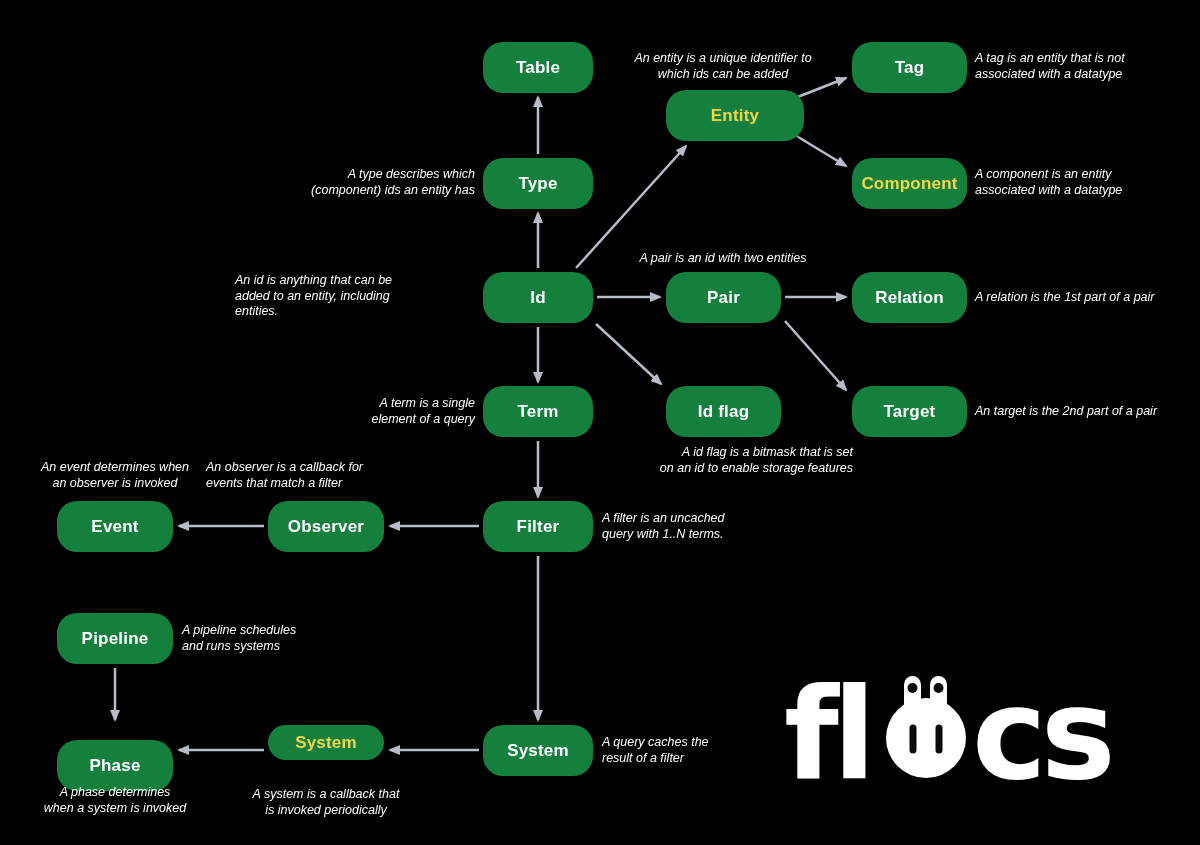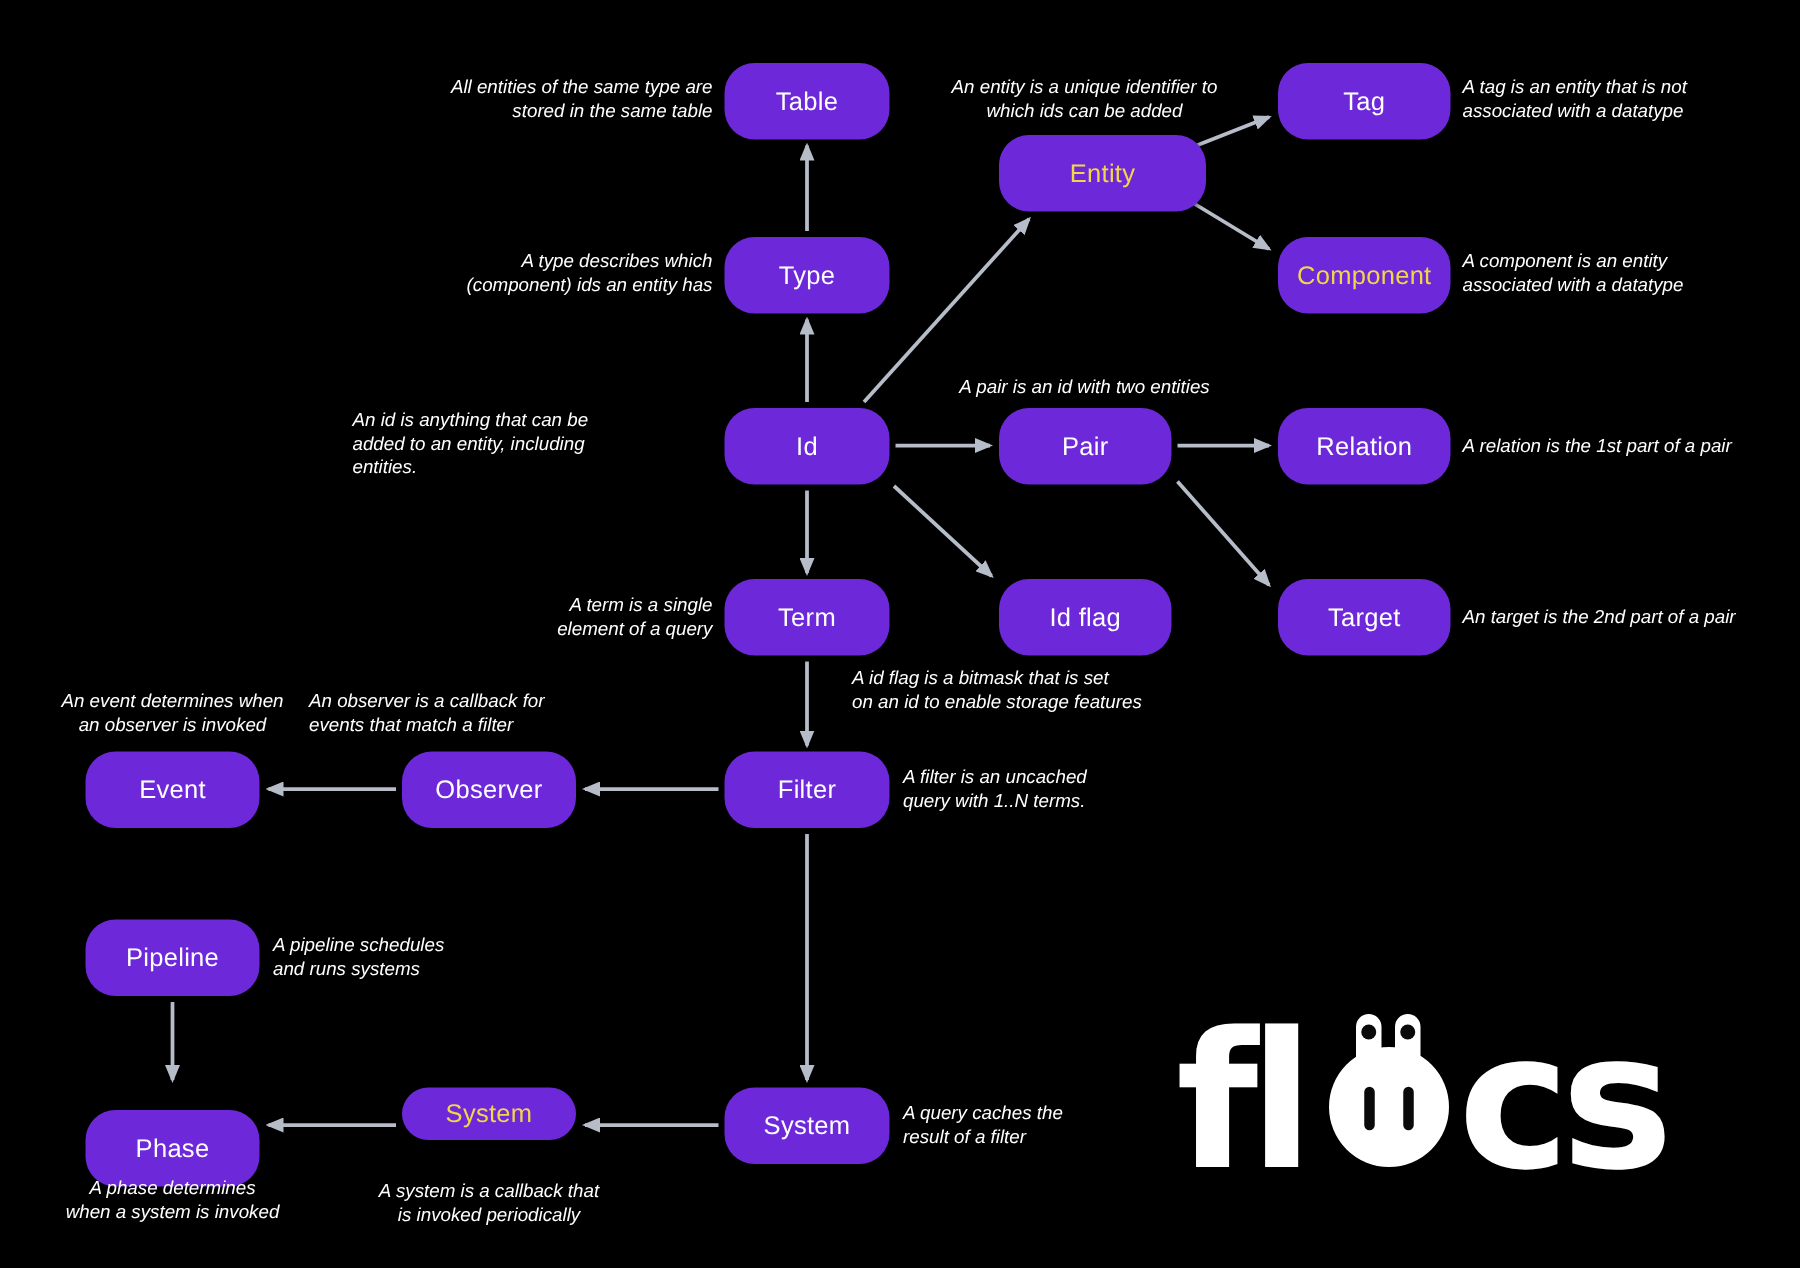--- a/index.html
+++ b/index.html
@@ -3,25 +3,26 @@
 <meta charset="utf-8">
 <style>
   html,body { margin:0; padding:0; background:#000; }
   .canvas {
     position:relative; width:1200px; height:845px;
     background:#000; overflow:hidden;
     font-family:"Liberation Sans", sans-serif;
   }
   .node {
     position:absolute;
-    background:#6d28d9;
+    background:#15803d;
     border-radius:20px;
     display:flex; align-items:center; justify-content:center;
     color:#ffffff; font-size:17px; letter-spacing:0.2px;
     box-shadow:0 1px 4px rgba(0,0,0,0.6);
+    font-weight:bold;
   }
   .node.accent { color:#f2d649; }
   .note {
     position:absolute;
     color:#ffffff; font-style:italic;
     font-size:12.5px; line-height:1.24;
     white-space:pre-line;
   }
   svg.arrows { position:absolute; left:0; top:0; }
   svg.logo { position:absolute; left:782px; top:640px; }
@@ -107,38 +108,36 @@
   <div class="node" style="left:57px;top:613px;width:116px;height:51px">
     <span>Pipeline</span>
   </div>
   <div class="node" style="left:57px;top:740px;width:116px;height:51px">
     <span>Phase</span>
   </div>
   <div class="node accent" style="left:268px;top:725px;width:116px;height:35px">
     <span>System</span>
   </div>
 
-  <div class="note" style="left:235px;top:51px;width:240px;text-align:right">All entities of the same type are
-stored in the same table</div>
   <div class="note" style="left:593px;top:51px;width:260px;text-align:center">An entity is a unique identifier to
 which ids can be added</div>
   <div class="note" style="left:975px;top:51px;width:220px;text-align:left">A tag is an entity that is not
 associated with a datatype</div>
   <div class="note" style="left:975px;top:167px;width:220px;text-align:left">A component is an entity
 associated with a datatype</div>
   <div class="note" style="left:235px;top:167px;width:240px;text-align:right">A type describes which
 (component) ids an entity has</div>
   <div class="note" style="left:235px;top:273px;width:240px;text-align:left">An id is anything that can be
 added to an entity, including
 entities.</div>
   <div class="note" style="left:593px;top:251px;width:260px;text-align:center">A pair is an id with two entities</div>
   <div class="note" style="left:975px;top:290px;width:220px;text-align:left">A relation is the 1st part of a pair</div>
   <div class="note" style="left:235px;top:396px;width:240px;text-align:right">A term is a single
 element of a query</div>
-  <div class="note" style="left:568px;top:445px;width:260px;text-align:left">A id flag is a bitmask that is set
+  <div class="note" style="left:593px;top:445px;width:260px;text-align:right">A id flag is a bitmask that is set
 on an id to enable storage features</div>
   <div class="note" style="left:975px;top:404px;width:220px;text-align:left">An target is the 2nd part of a pair</div>
   <div class="note" style="left:602px;top:511px;width:180px;text-align:left">A filter is an uncached
 query with 1..N terms.</div>
   <div class="note" style="left:206px;top:460px;width:240px;">An observer is a callback for
 events that match a filter</div>
   <div class="note" style="left:0px;top:460px;width:230px;text-align:center">An event determines when
 an observer is invoked</div>
   <div class="note" style="left:182px;top:623px;width:160px;text-align:left">A pipeline schedules
 and runs systems</div>

